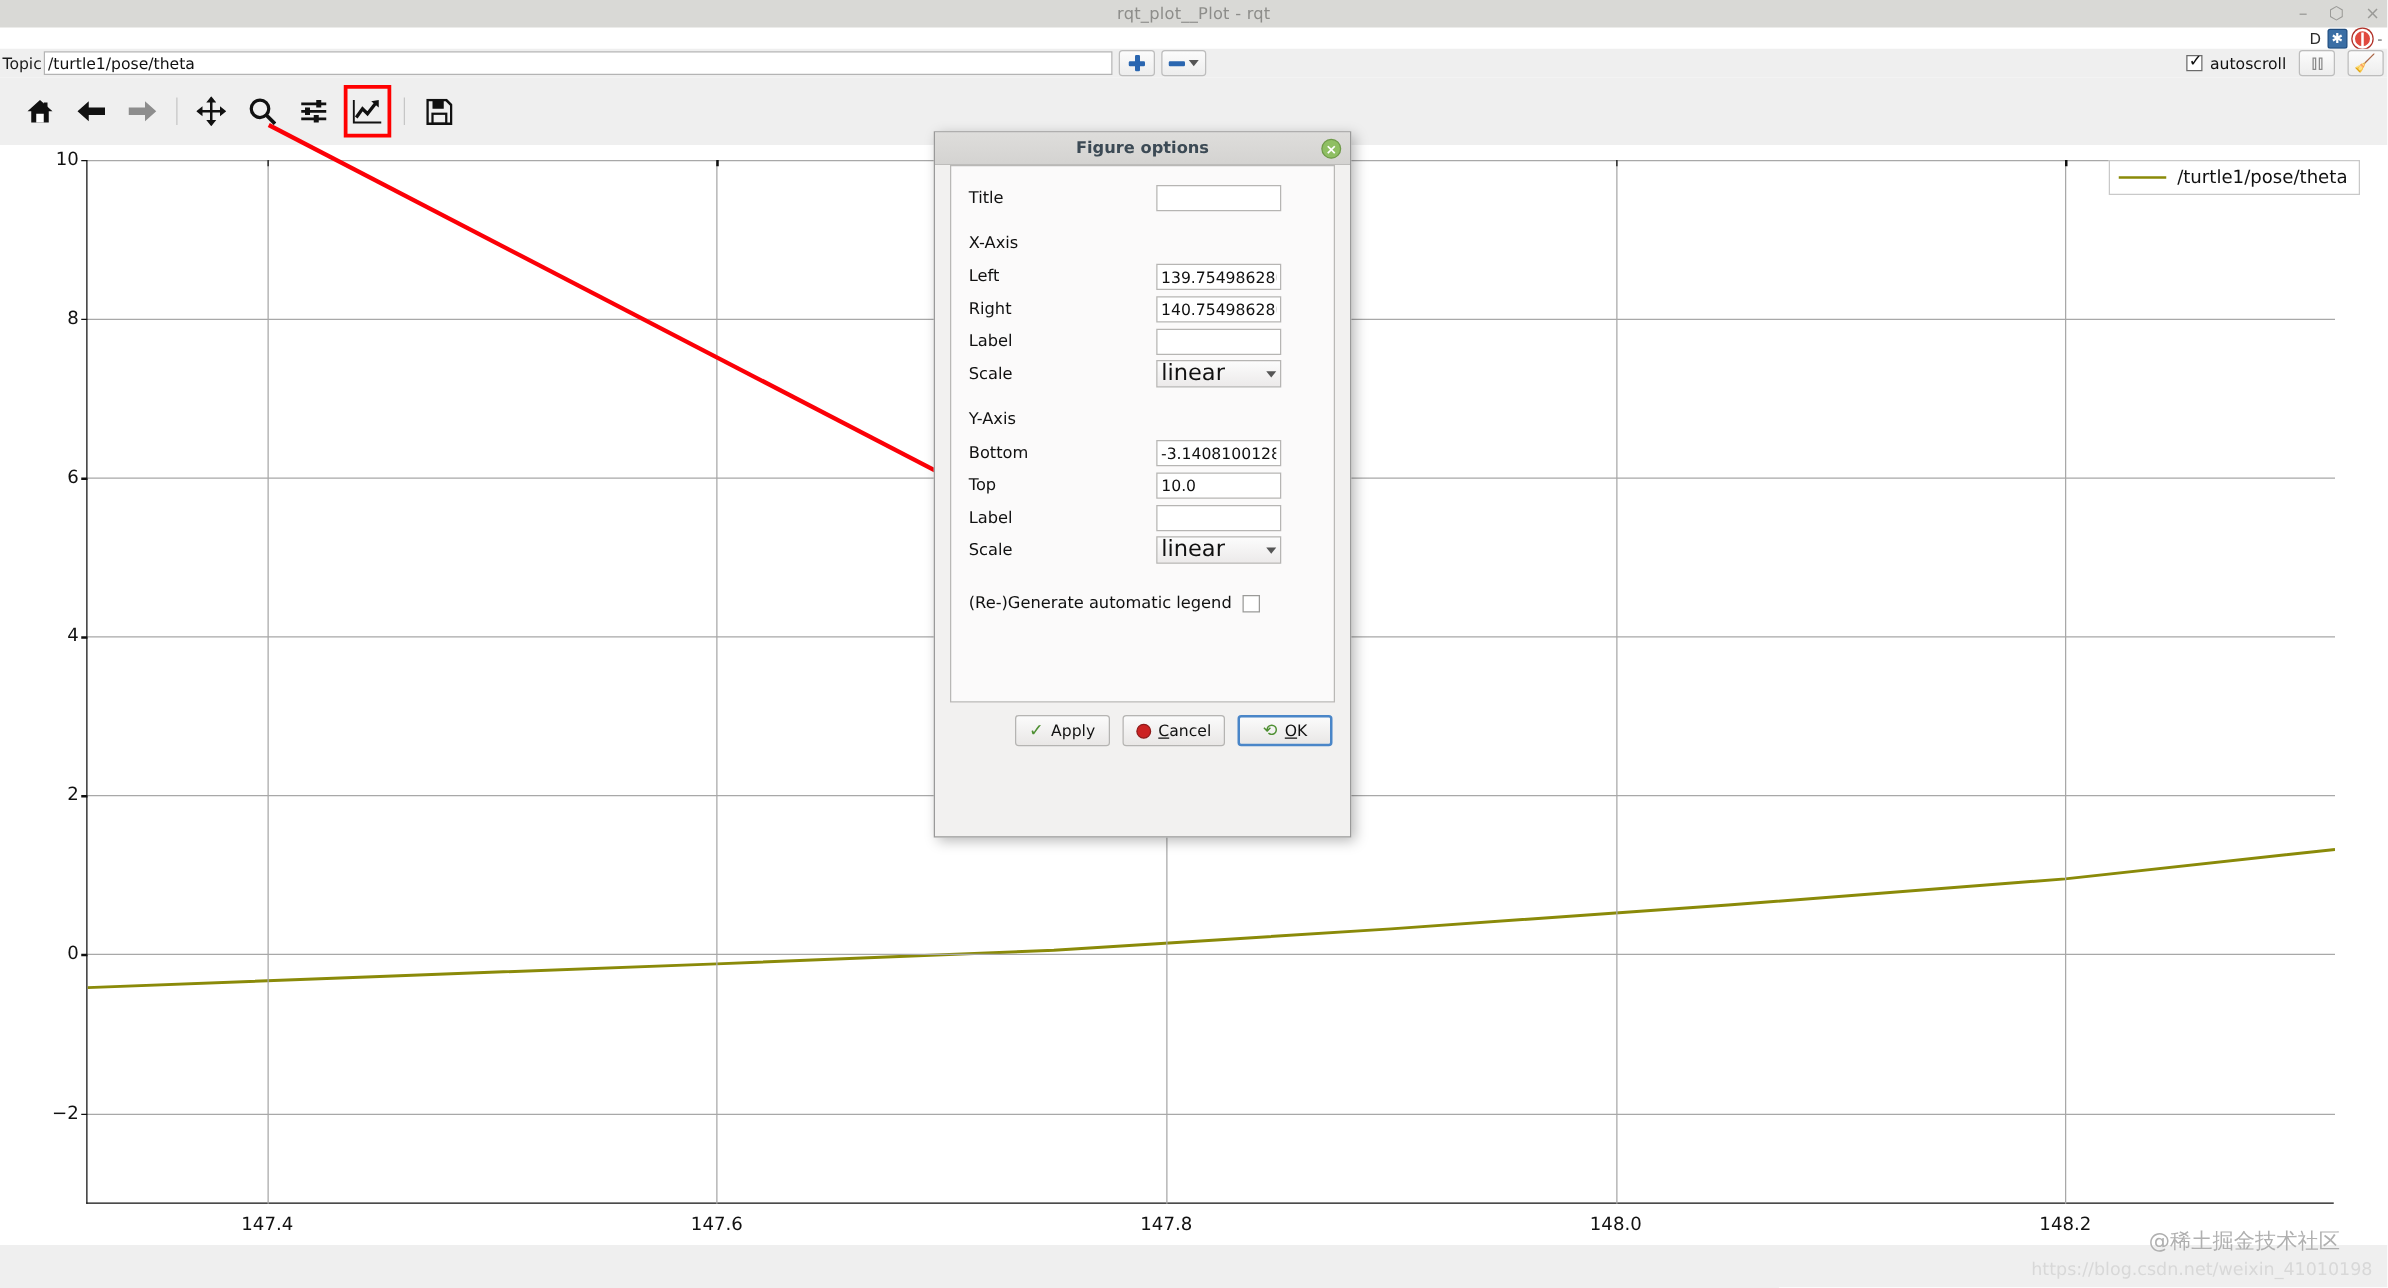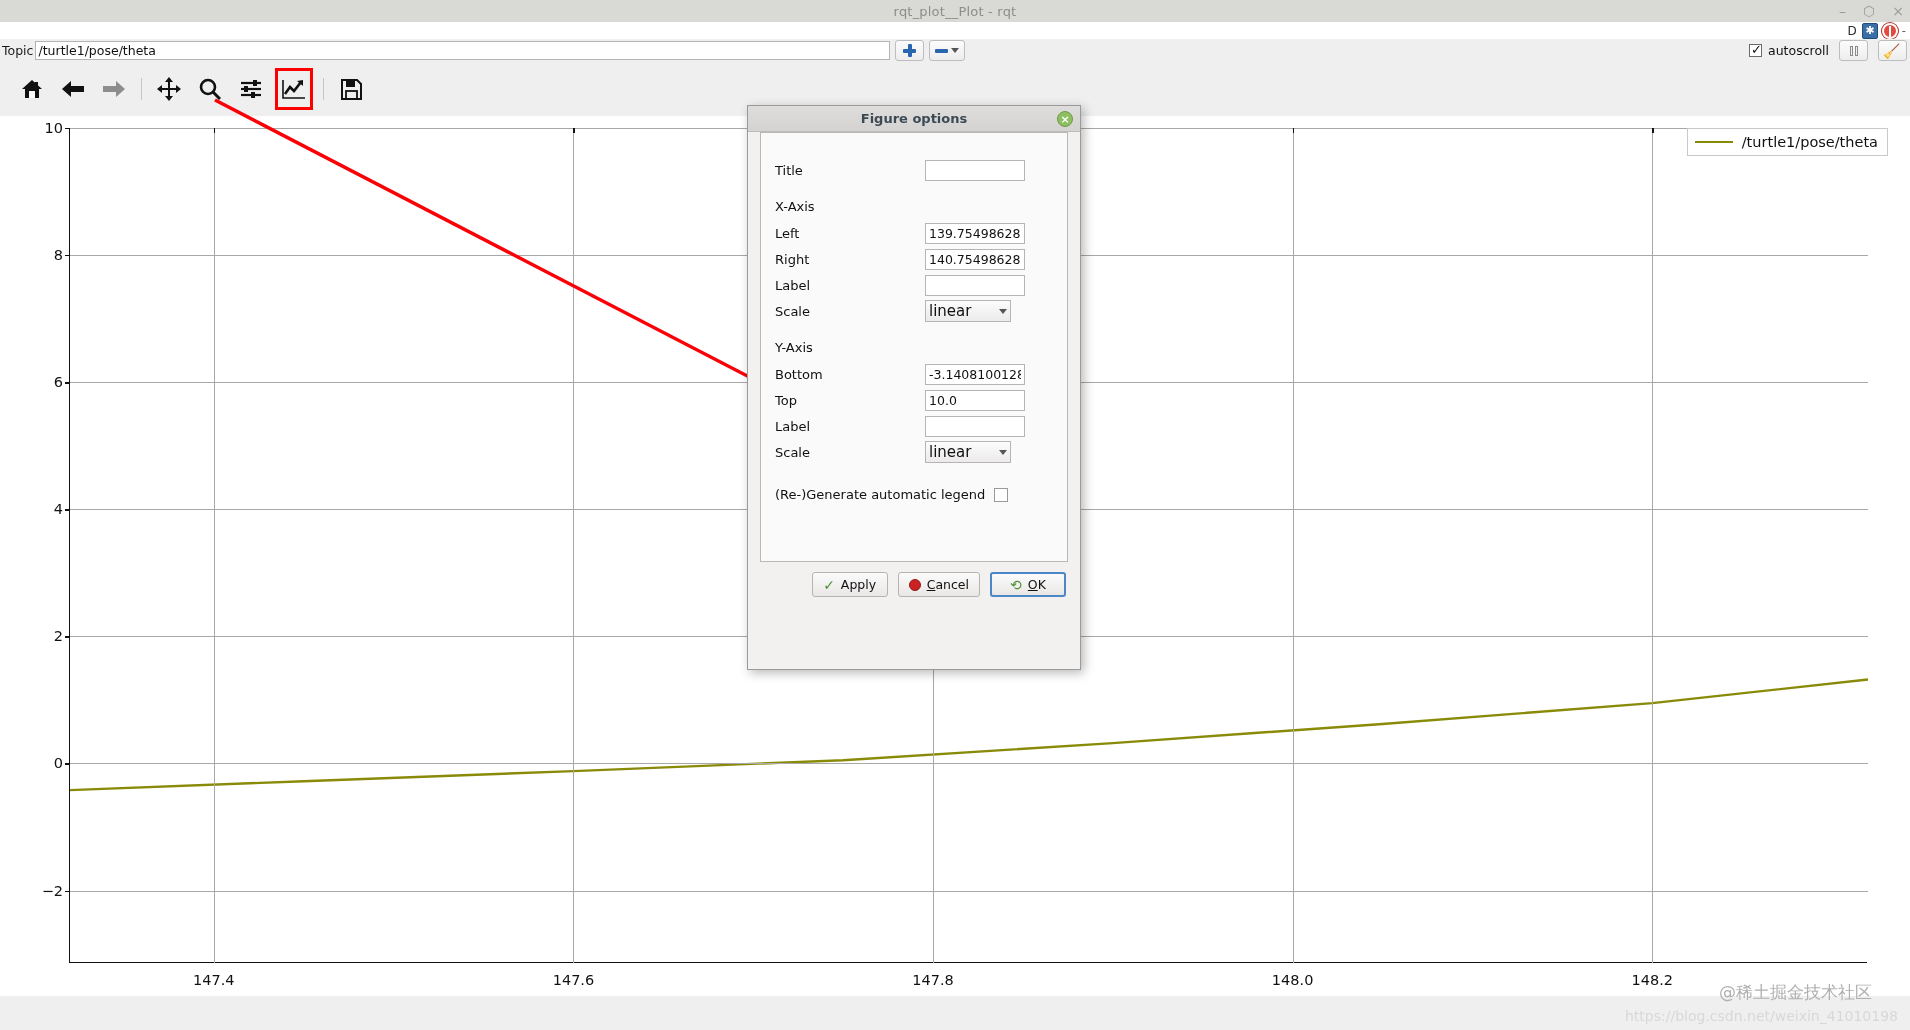--- a/index.html
+++ b/index.html
@@ -204,36 +204,36 @@
   .dlg-tab {
     padding: 4px 13px 5px; font-size: 13px; color:#1a1a1a;
     border:1px solid #b9b8b6; border-bottom:none;
     border-radius: 4px 4px 0 0; background: linear-gradient(#eceae8,#ddd9d6);
     position:relative; top:1px;
   }
   .dlg-tab.active { background:#fbfafa; color:#111; z-index:2; }
   .dlg-body {
     margin: 0 12px 0 12px; background:#fbfafa;
     border:1px solid #b9b8b6; height: 430px;
-    padding: 24px 14px 0 14px; position:relative;
+    padding: 12px 14px 0 14px; position:relative;
   }
   .frow {
     display:flex; align-items:center; height: 26px; margin-bottom: 0;
   }
   .frow .flabel { width: 150px; font-size: 13px; color:#111; }
   .finput {
     width: 100px; height: 21px; border:1px solid #b6b5b3; background:#fff;
     font-size: 12.5px; color:#111; padding: 0 3px; line-height:19px;
     overflow:hidden; white-space:nowrap;
     font-family: "DejaVu Sans", "Liberation Sans", sans-serif;
   }
   .fselect {
-    width: 86px; height: 22px; border:1px solid #b6b5b3;
+    width: 100px; height: 22px; border:1px solid #b6b5b3;
     background: linear-gradient(#fcfcfc,#eceaea);
-    font-size: 15px; color:#111; padding: 0 3px; line-height:20px;
+    font-size: 18px; color:#111; padding: 0 3px; line-height:20px;
     display:flex; align-items:center; justify-content:space-between;
   }
   .fselect .caret {
     width:0;height:0;border-left:4px solid transparent;border-right:4px solid transparent;
     border-top:5px solid #555;
   }
   .sec-title { font-size: 13px; font-weight: normal; color:#111; margin: 16px 0 6px 0; }
   .legend-row {
     display:flex; align-items:center; gap: 9px; margin-top: 22px;
   }

